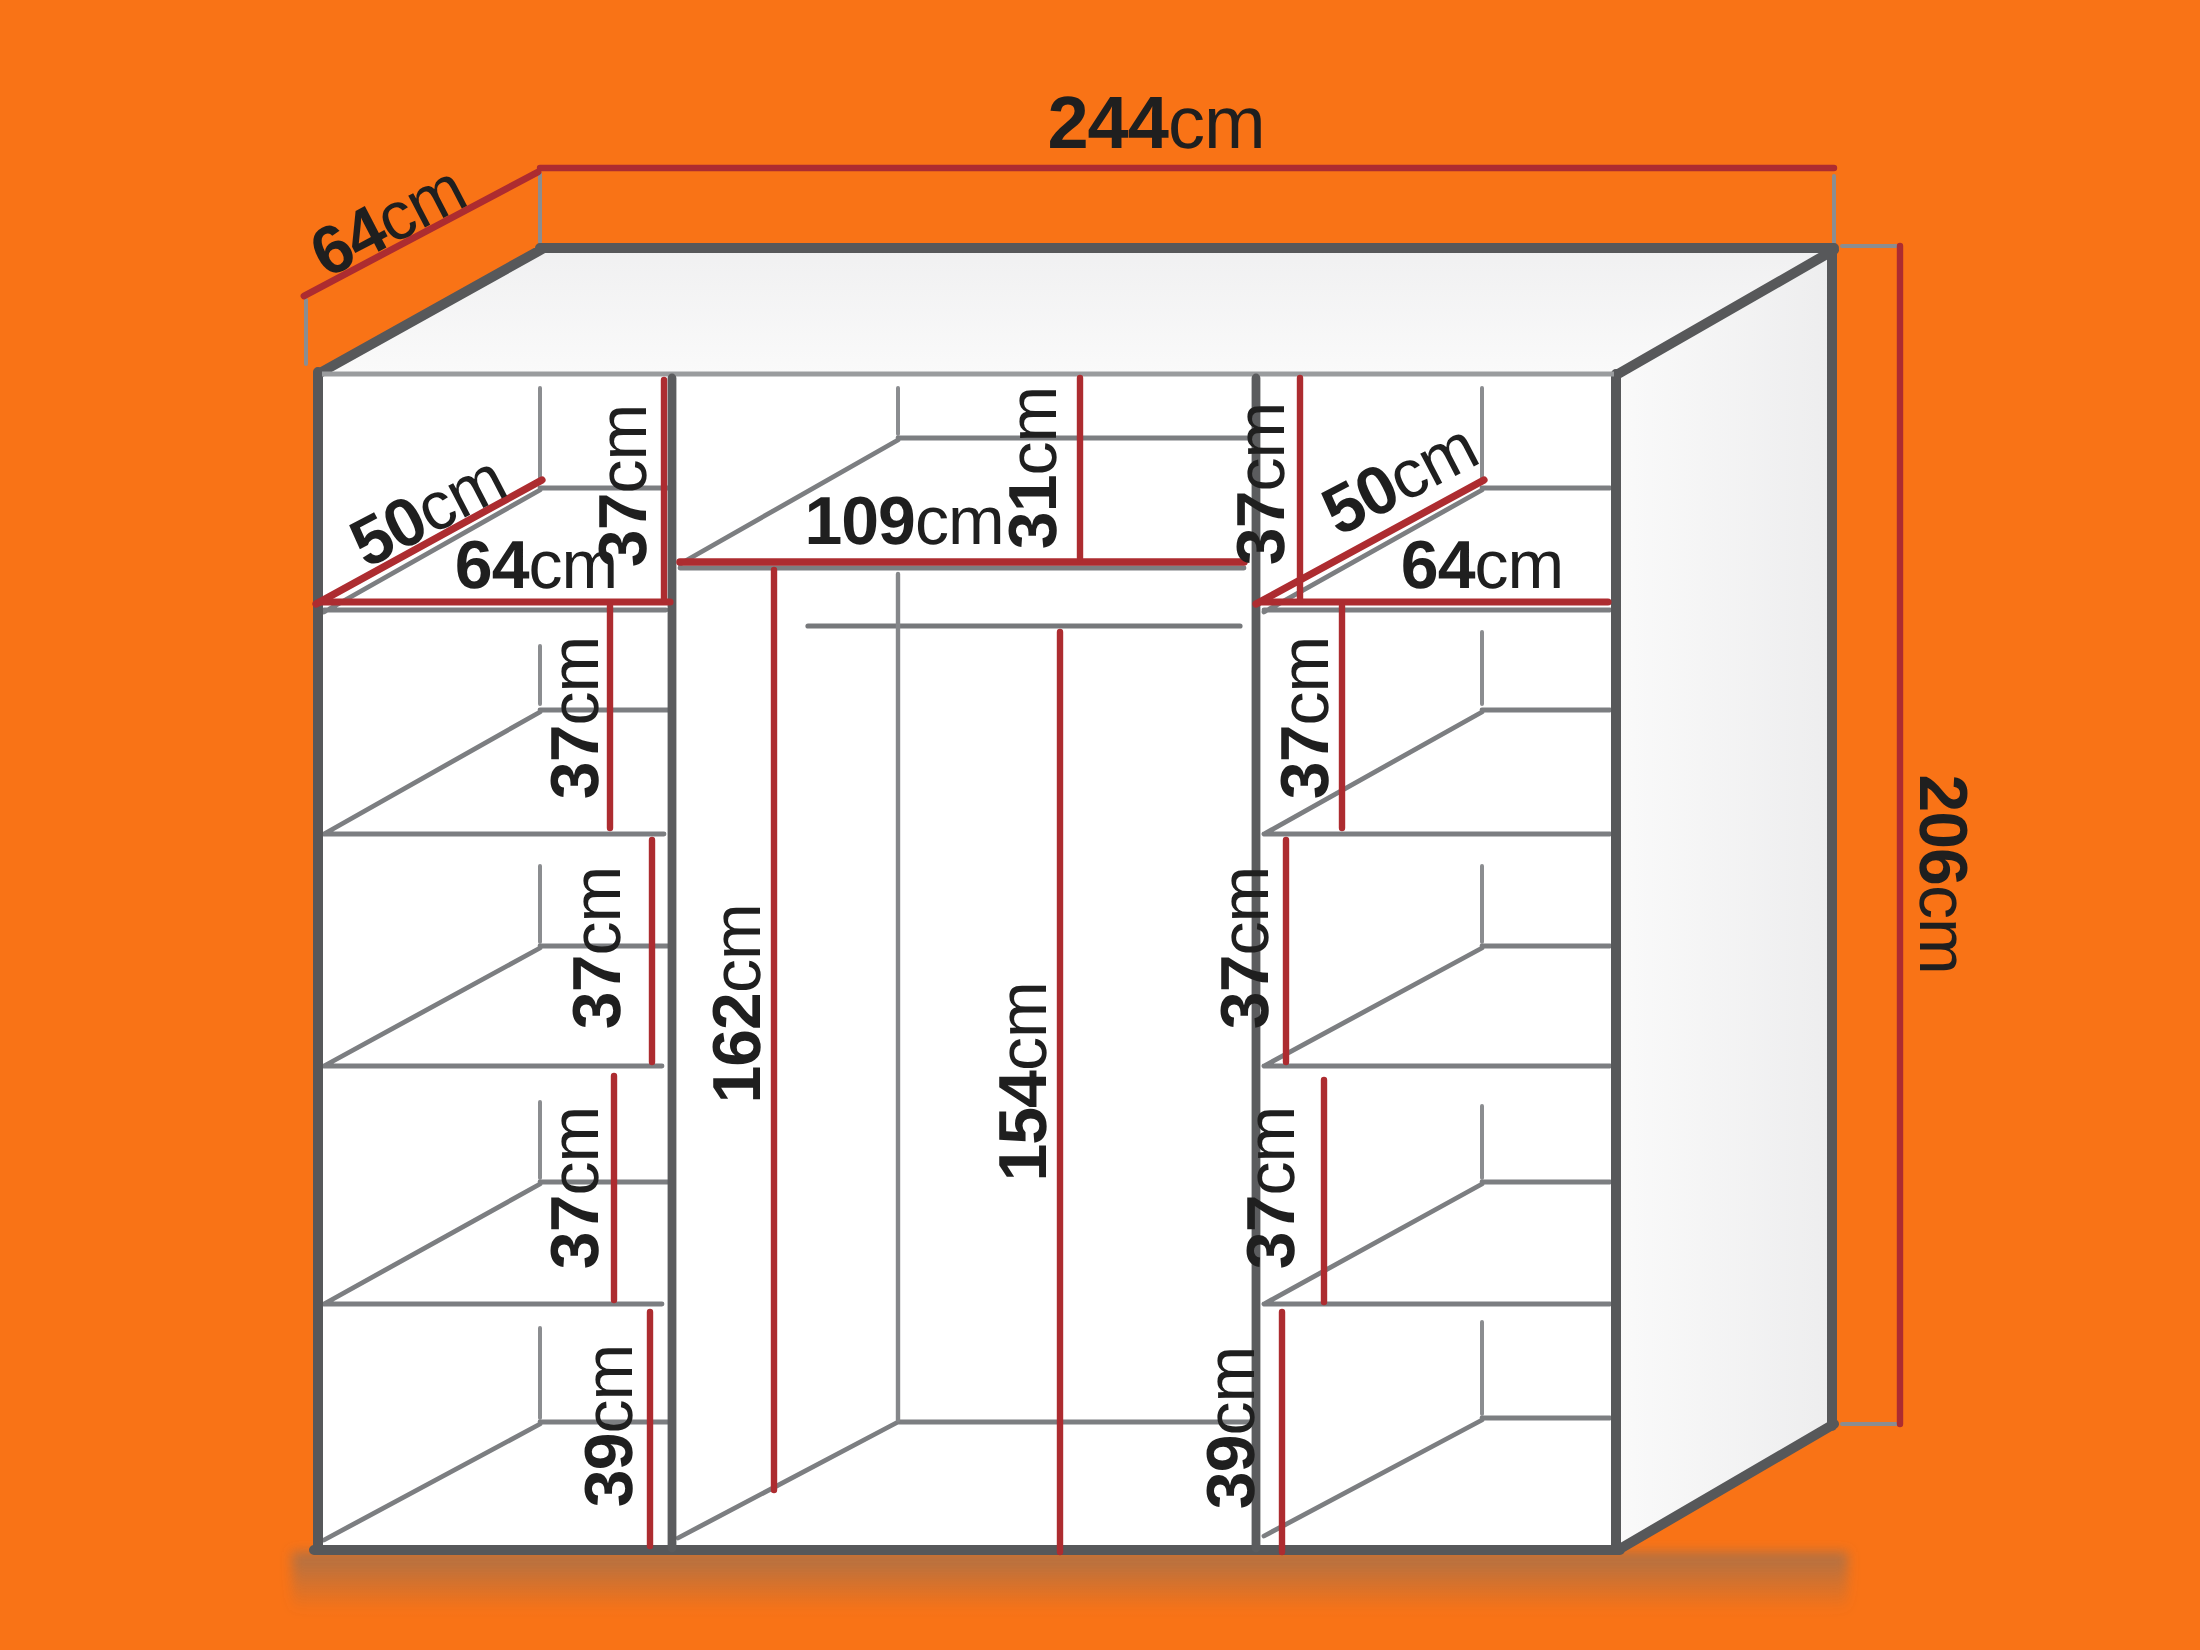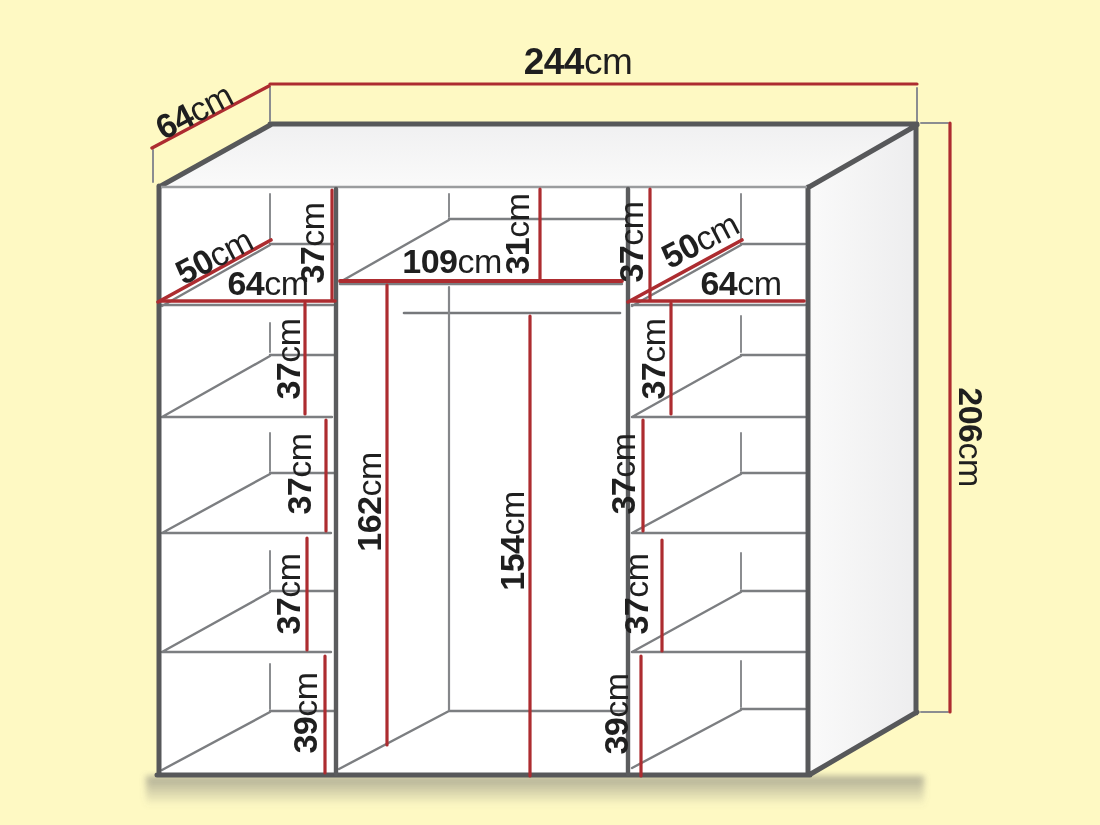--- a/index.html
+++ b/index.html
@@ -1,16 +1,16 @@
 <!DOCTYPE html>
 <html><head>
 <meta charset="utf-8">
 <style>
   html,body{margin:0;padding:0;background:#fbfbfc;}
-  .stage{position:relative;width:1100px;height:825px;background:#fef9c3;overflow:hidden;
+  .stage{position:relative;width:1100px;height:825px;background:#f97316;overflow:hidden;
          font-family:"Liberation Sans", sans-serif;}
   svg{position:absolute;left:0;top:0;}
   text{fill:#1f1f1f;font-family:"Liberation Sans", sans-serif;letter-spacing:-0.5px;}
   .num{font-weight:bold;}
   .unit{font-weight:normal;}
   .lbl{font-size:34px;}
   .lbl-big{font-size:37px;}
 </style>
 </head>
 <body>

